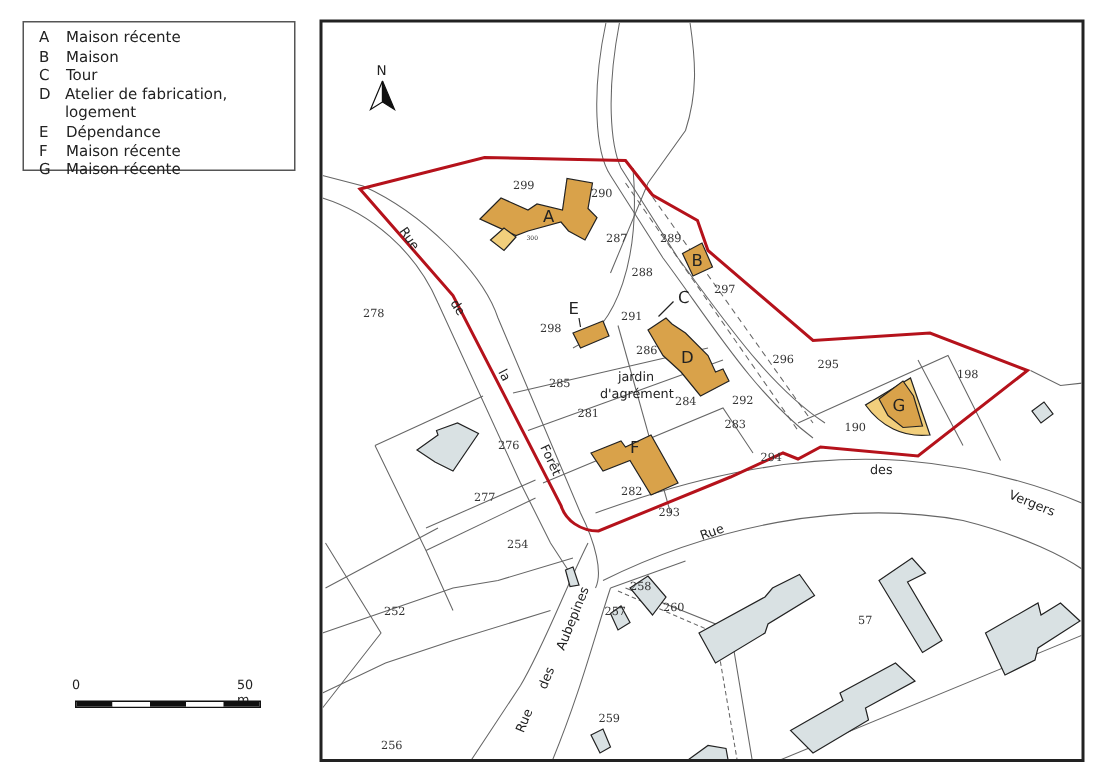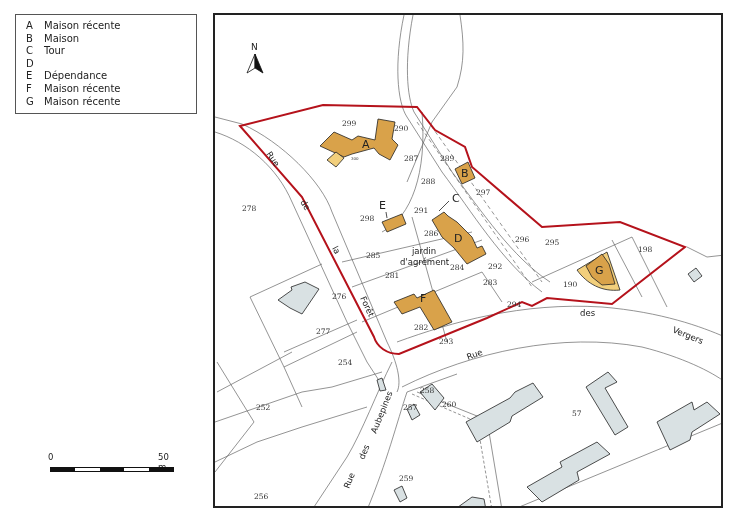--- a/index.html
+++ b/index.html
@@ -35,20 +35,21 @@
   <div class="legend-row">
       <span class="legend-key">B</span>
       <span>Maison</span>
     </div>
   <div class="legend-row">
       <span class="legend-key">C</span>
       <span>Tour</span>
     </div>
   <div class="legend-row">
       <span class="legend-key">D</span>
+      <span>Atelier de fabrication, logement</span>
     </div>
   <div class="legend-row">
       <span class="legend-key">E</span>
       <span>Dépendance</span>
     </div>
   <div class="legend-row">
       <span class="legend-key">F</span>
       <span>Maison récente</span>
     </div>
   <div class="legend-row">

